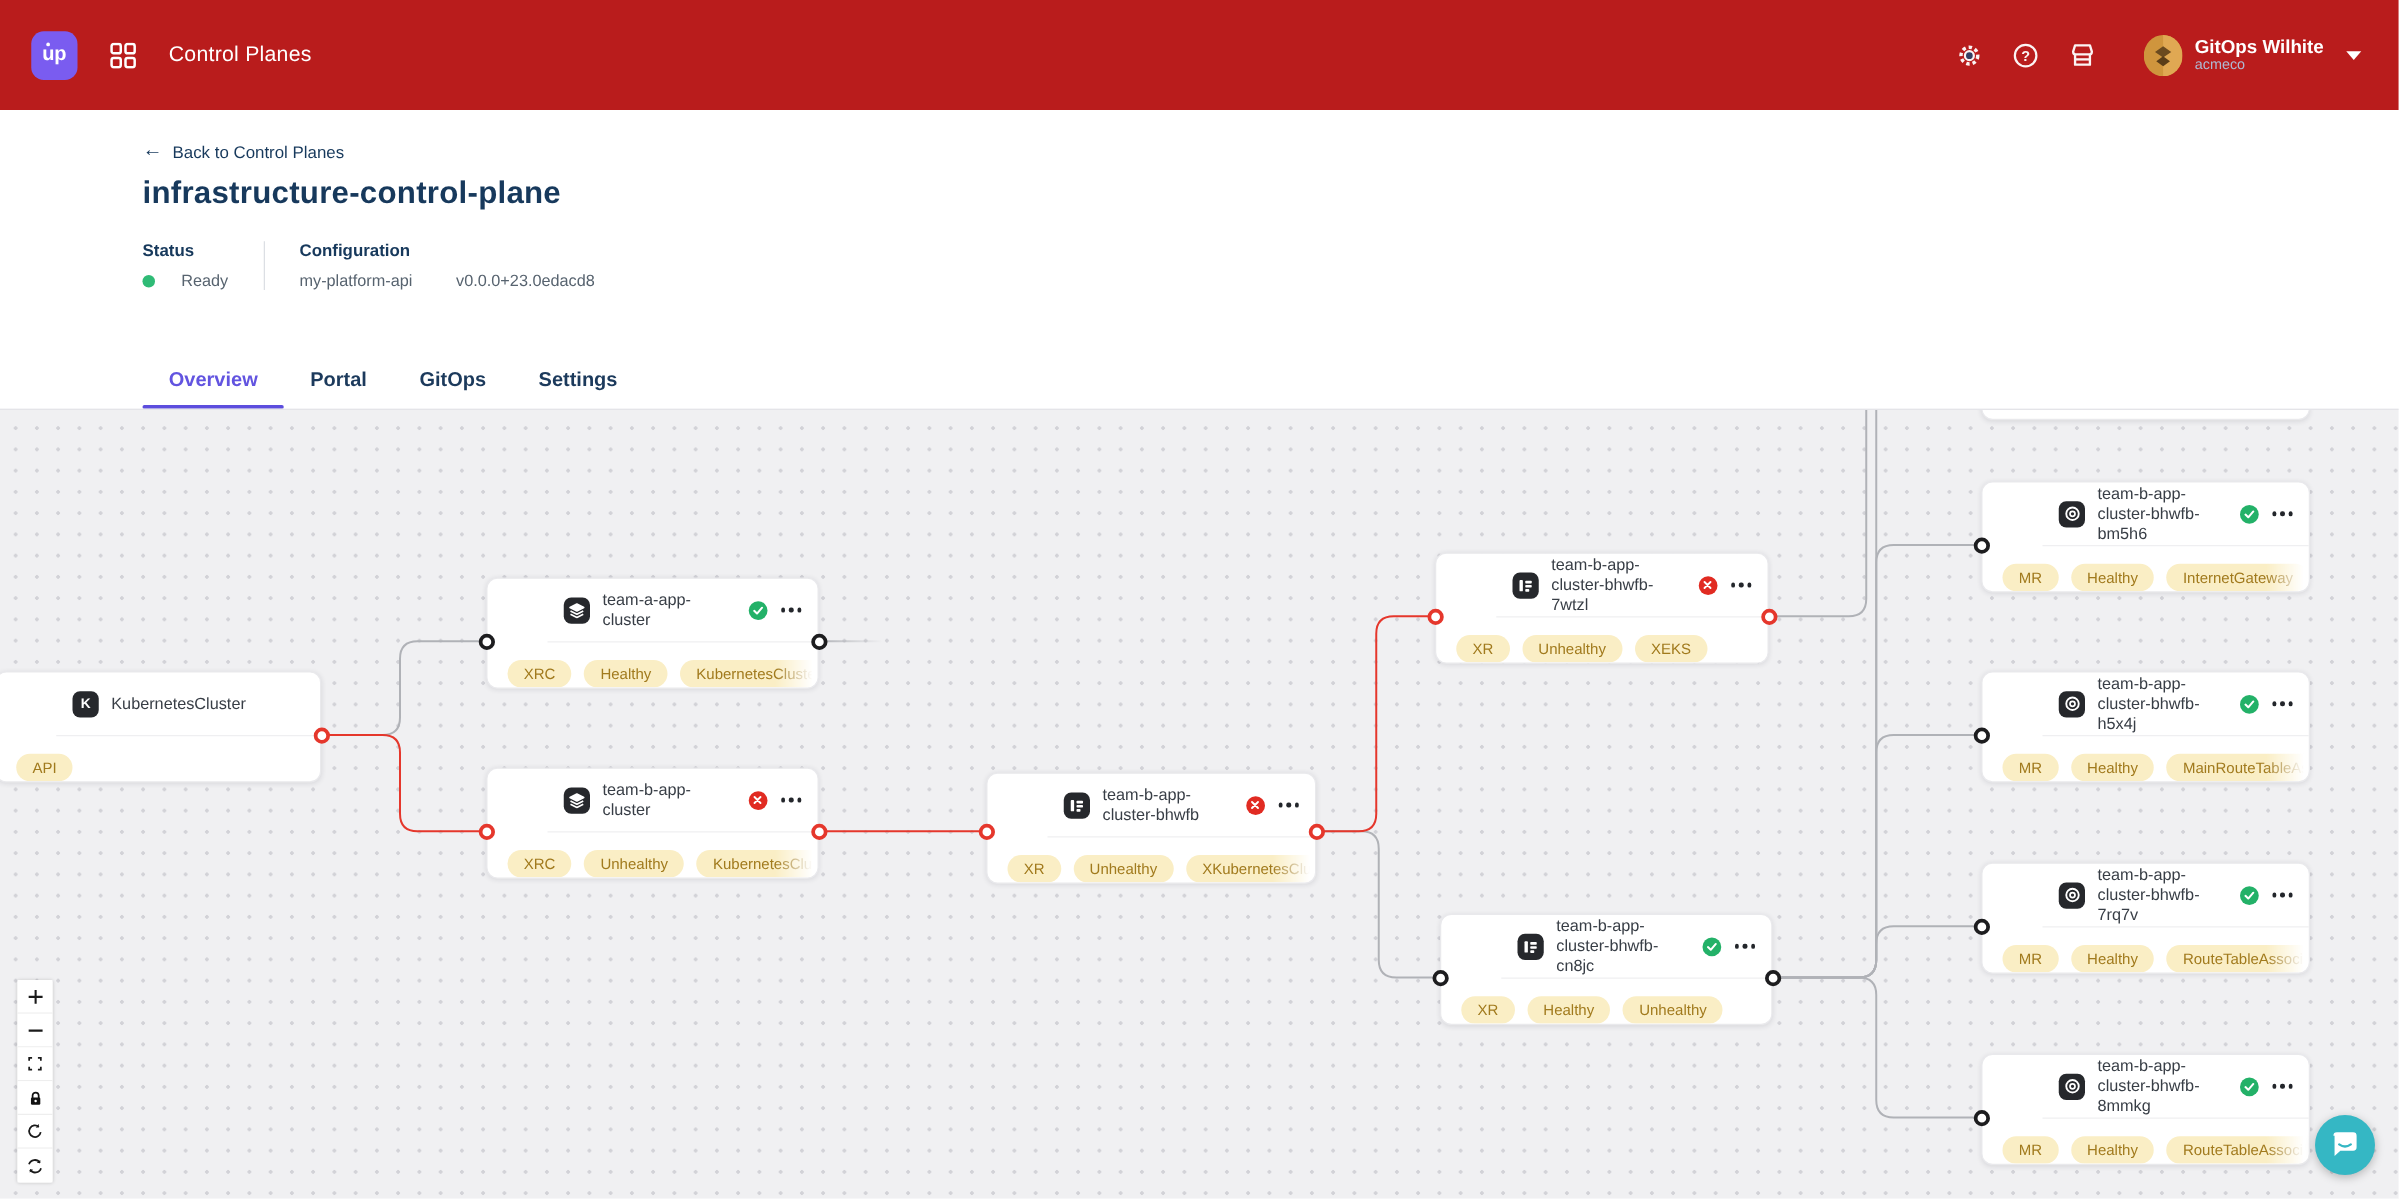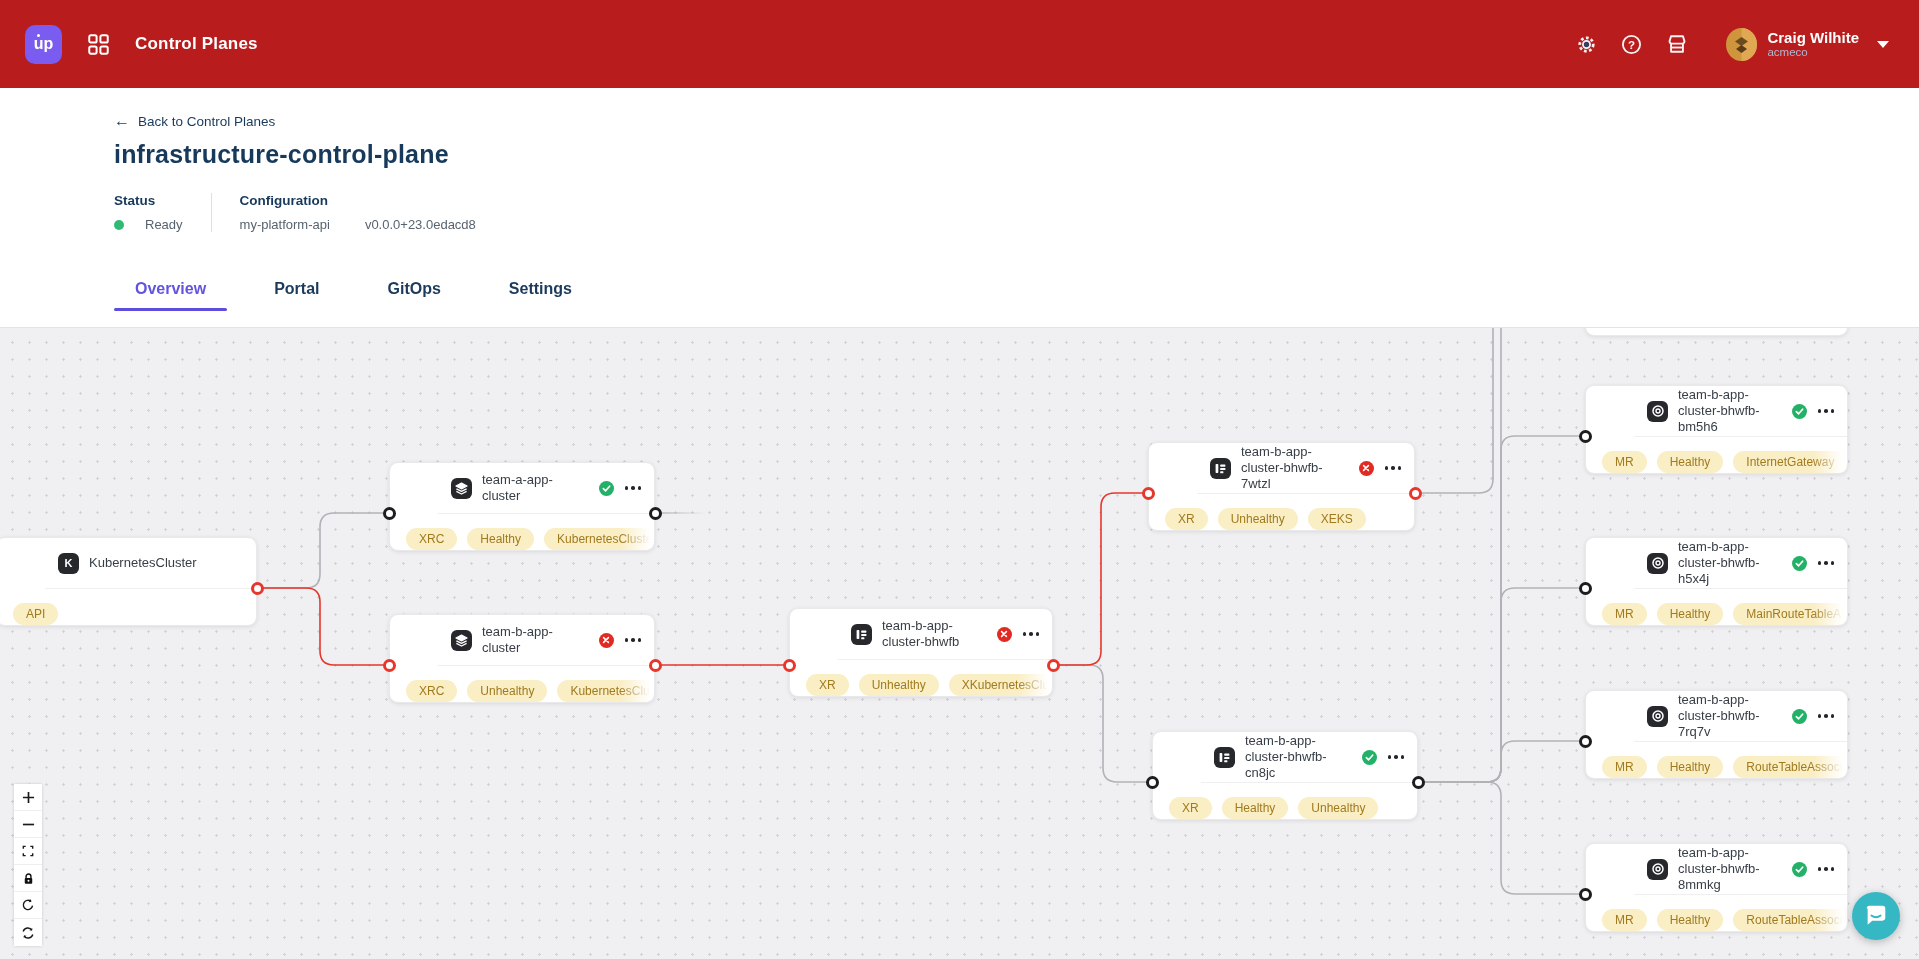--- a/index.html
+++ b/index.html
@@ -9,21 +9,21 @@
   
   .navbar { height:88px; background:#b91c1c; display:flex; align-items:center;
     justify-content:space-between; padding:0 30px 0 25px; }
   .nav-left { display:flex; align-items:center; gap:26px; }
   .logo { width:37px; height:39px; background:#7a5cf0; border-radius:10px; color:#fff;
     font-weight:bold; font-size:16px; display:flex; align-items:center; justify-content:center;
     position:relative; cursor:pointer; }
   .logo .logo-dot { position:absolute; width:3px; height:3px; border-radius:50%;
     background:#fff; top:9px; left:12px; }
   .grid-icon { display:flex; cursor:pointer; }
-  .app-title { color:#fff; font-size:17px; font-weight:bold; letter-spacing:.2px; }
+  .app-title { color:#fff; font-size:17px; font-weight:normal; letter-spacing:.2px; }
   .nav-right { display:flex; align-items:center; gap:24px; }
   .nav-icon { display:flex; cursor:pointer; opacity:.95; }
   .userbox { display:flex; align-items:center; gap:10px; margin-left:14px; cursor:pointer; }
   .avatar { width:31px; height:33px; border-radius:50%; overflow:hidden; flex:0 0 auto; }
   .user-meta { line-height:1.15; }
   .user-name { color:#fff; font-size:15px; font-weight:bold; }
   .user-org { color:#aeb9d2; font-size:11.5px; }
   .caret { width:0; height:0; border-left:6px solid transparent; border-right:6px solid transparent;
     border-top:7px solid #fff; margin-left:8px; }
 
@@ -32,21 +32,21 @@
   .back-link { display:inline-flex; align-items:center; gap:8px; color:#17395c;
     font-size:13.5px; cursor:pointer; text-decoration:none; }
   .back-arrow { font-size:16px; line-height:1; }
   .page-title { color:#17395c; font-size:25px; font-weight:bold; margin:10px 0 24px; letter-spacing:.2px; }
   .meta { display:flex; align-items:flex-start; }
   .meta-col .meta-label { color:#17395c; font-size:13.5px; font-weight:bold; margin-bottom:9px; }
   .meta-val { color:#57636f; font-size:13px; display:flex; align-items:center; gap:21px; }
   .ready-dot { width:10px; height:10px; border-radius:50%; background:#2fbb76; }
   .meta-div { width:1px; background:#dcdfe4; align-self:stretch; margin:0 28px; }
   .cfg-version { margin-left:14px; }
-  .tabs { display:flex; gap:26px; position:absolute; bottom:16px; left:114px; }
+  .tabs { display:flex; position:absolute; bottom:0; left:114px; }
   .tab { position:relative; padding:0 21px 13px; font-size:16px; font-weight:bold;
     color:#1c3a5c; cursor:pointer; }
   .tab.active { color:#6254e0; }
   .tab.active:after { content:""; position:absolute; left:0; right:0; bottom:0; height:3px;
     background:#5c4ddd; border-radius:2px; }
 
   
   .canvas { position:relative; width:1919px; height:632px; background:#f0f0f2;
     border-top:1px solid #e4e4e8; overflow:hidden;
     background-image:radial-gradient(#d2d2d7 1.3px, transparent 1.4px);
@@ -134,21 +134,21 @@
     <div class="userbox">
       <span class="avatar">
         <svg width="31" height="33" viewBox="0 0 31 33">
           <rect width="31" height="33" fill="#cf953d"></rect>
           <path d="M15.5 0h16v33h-16z" fill="#e0a853"></path>
           <path d="M15.5 9 22 13.5 15.5 18 9 13.5z" fill="#6b4a1f"></path>
           <path d="M15.5 17 21 21 15.5 25 10 21z" fill="#5a3d18"></path>
         </svg>
       </span>
       <div class="user-meta">
-        <div class="user-name">Craig Wilhite</div>
+        <div class="user-name">GitOps Wilhite</div>
         <div class="user-org">acmeco</div>
       </div>
       <i class="caret"></i>
     </div>
   </div>
 </header>
 
 <section class="page-head">
   <a class="back-link">
     <span class="back-arrow">←</span>
@@ -265,21 +265,21 @@
               <i></i>
             </span>
           </span>
         </div>
         <div class="badges">
           <span class="pill">XRC</span>
           <span class="pill">Unhealthy</span>
           <span class="pill">KubernetesCluster</span>
         </div>
       </div>
-      <div class="node" style="left: 789px; top: 280px; width: 264px;">
+      <div class="node" style="left: 789px; top: 290px; width: 264px;">
         <div class="node-head">
           <span class="node-icon">
             <svg width="13" height="13" viewBox="0 0 13 13" fill="#fff">
               <rect x="1.6" y="2" width="2.7" height="9" rx=".7"></rect>
               <rect x="6.2" y="2.6" width="5.2" height="2.1" rx=".6"></rect>
               <rect x="6.2" y="5.9" width="5.2" height="2.1" rx=".6"></rect>
               <rect x="6.2" y="9.2" width="3.2" height="2.1" rx=".6"></rect>
             </svg>
           </span>
           <span class="node-label">team-b-app-cluster-bhwfb</span>

